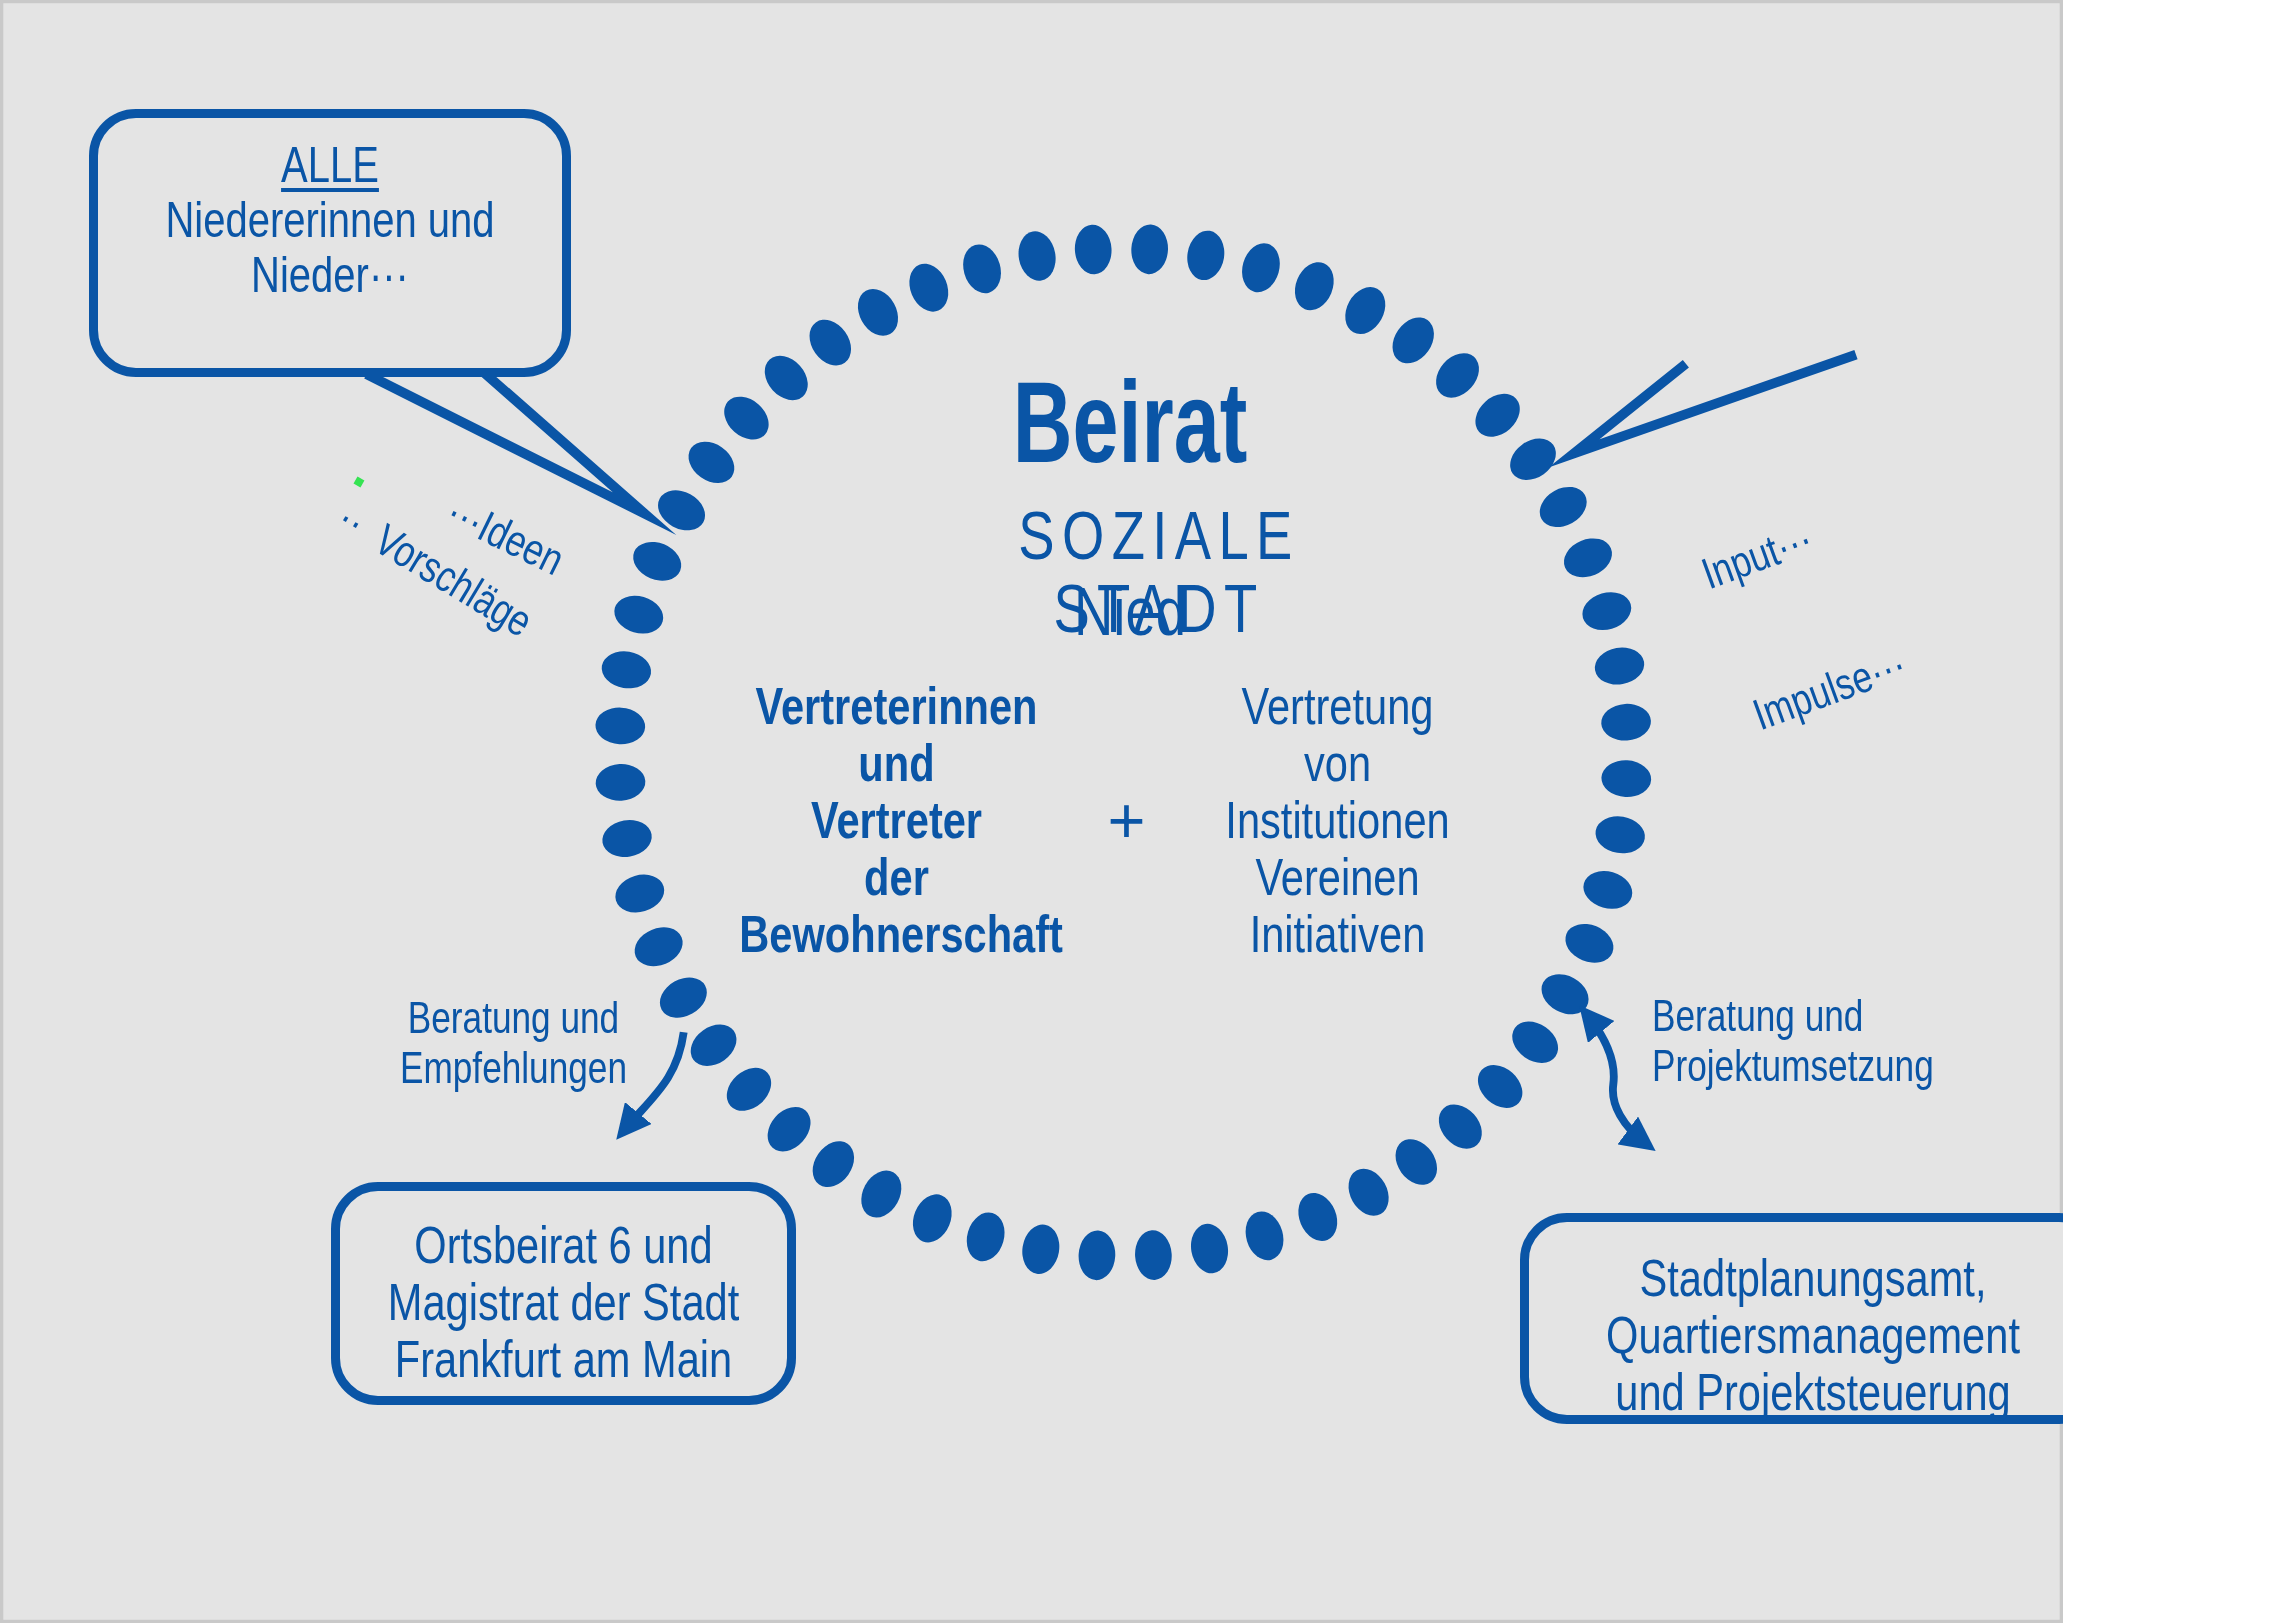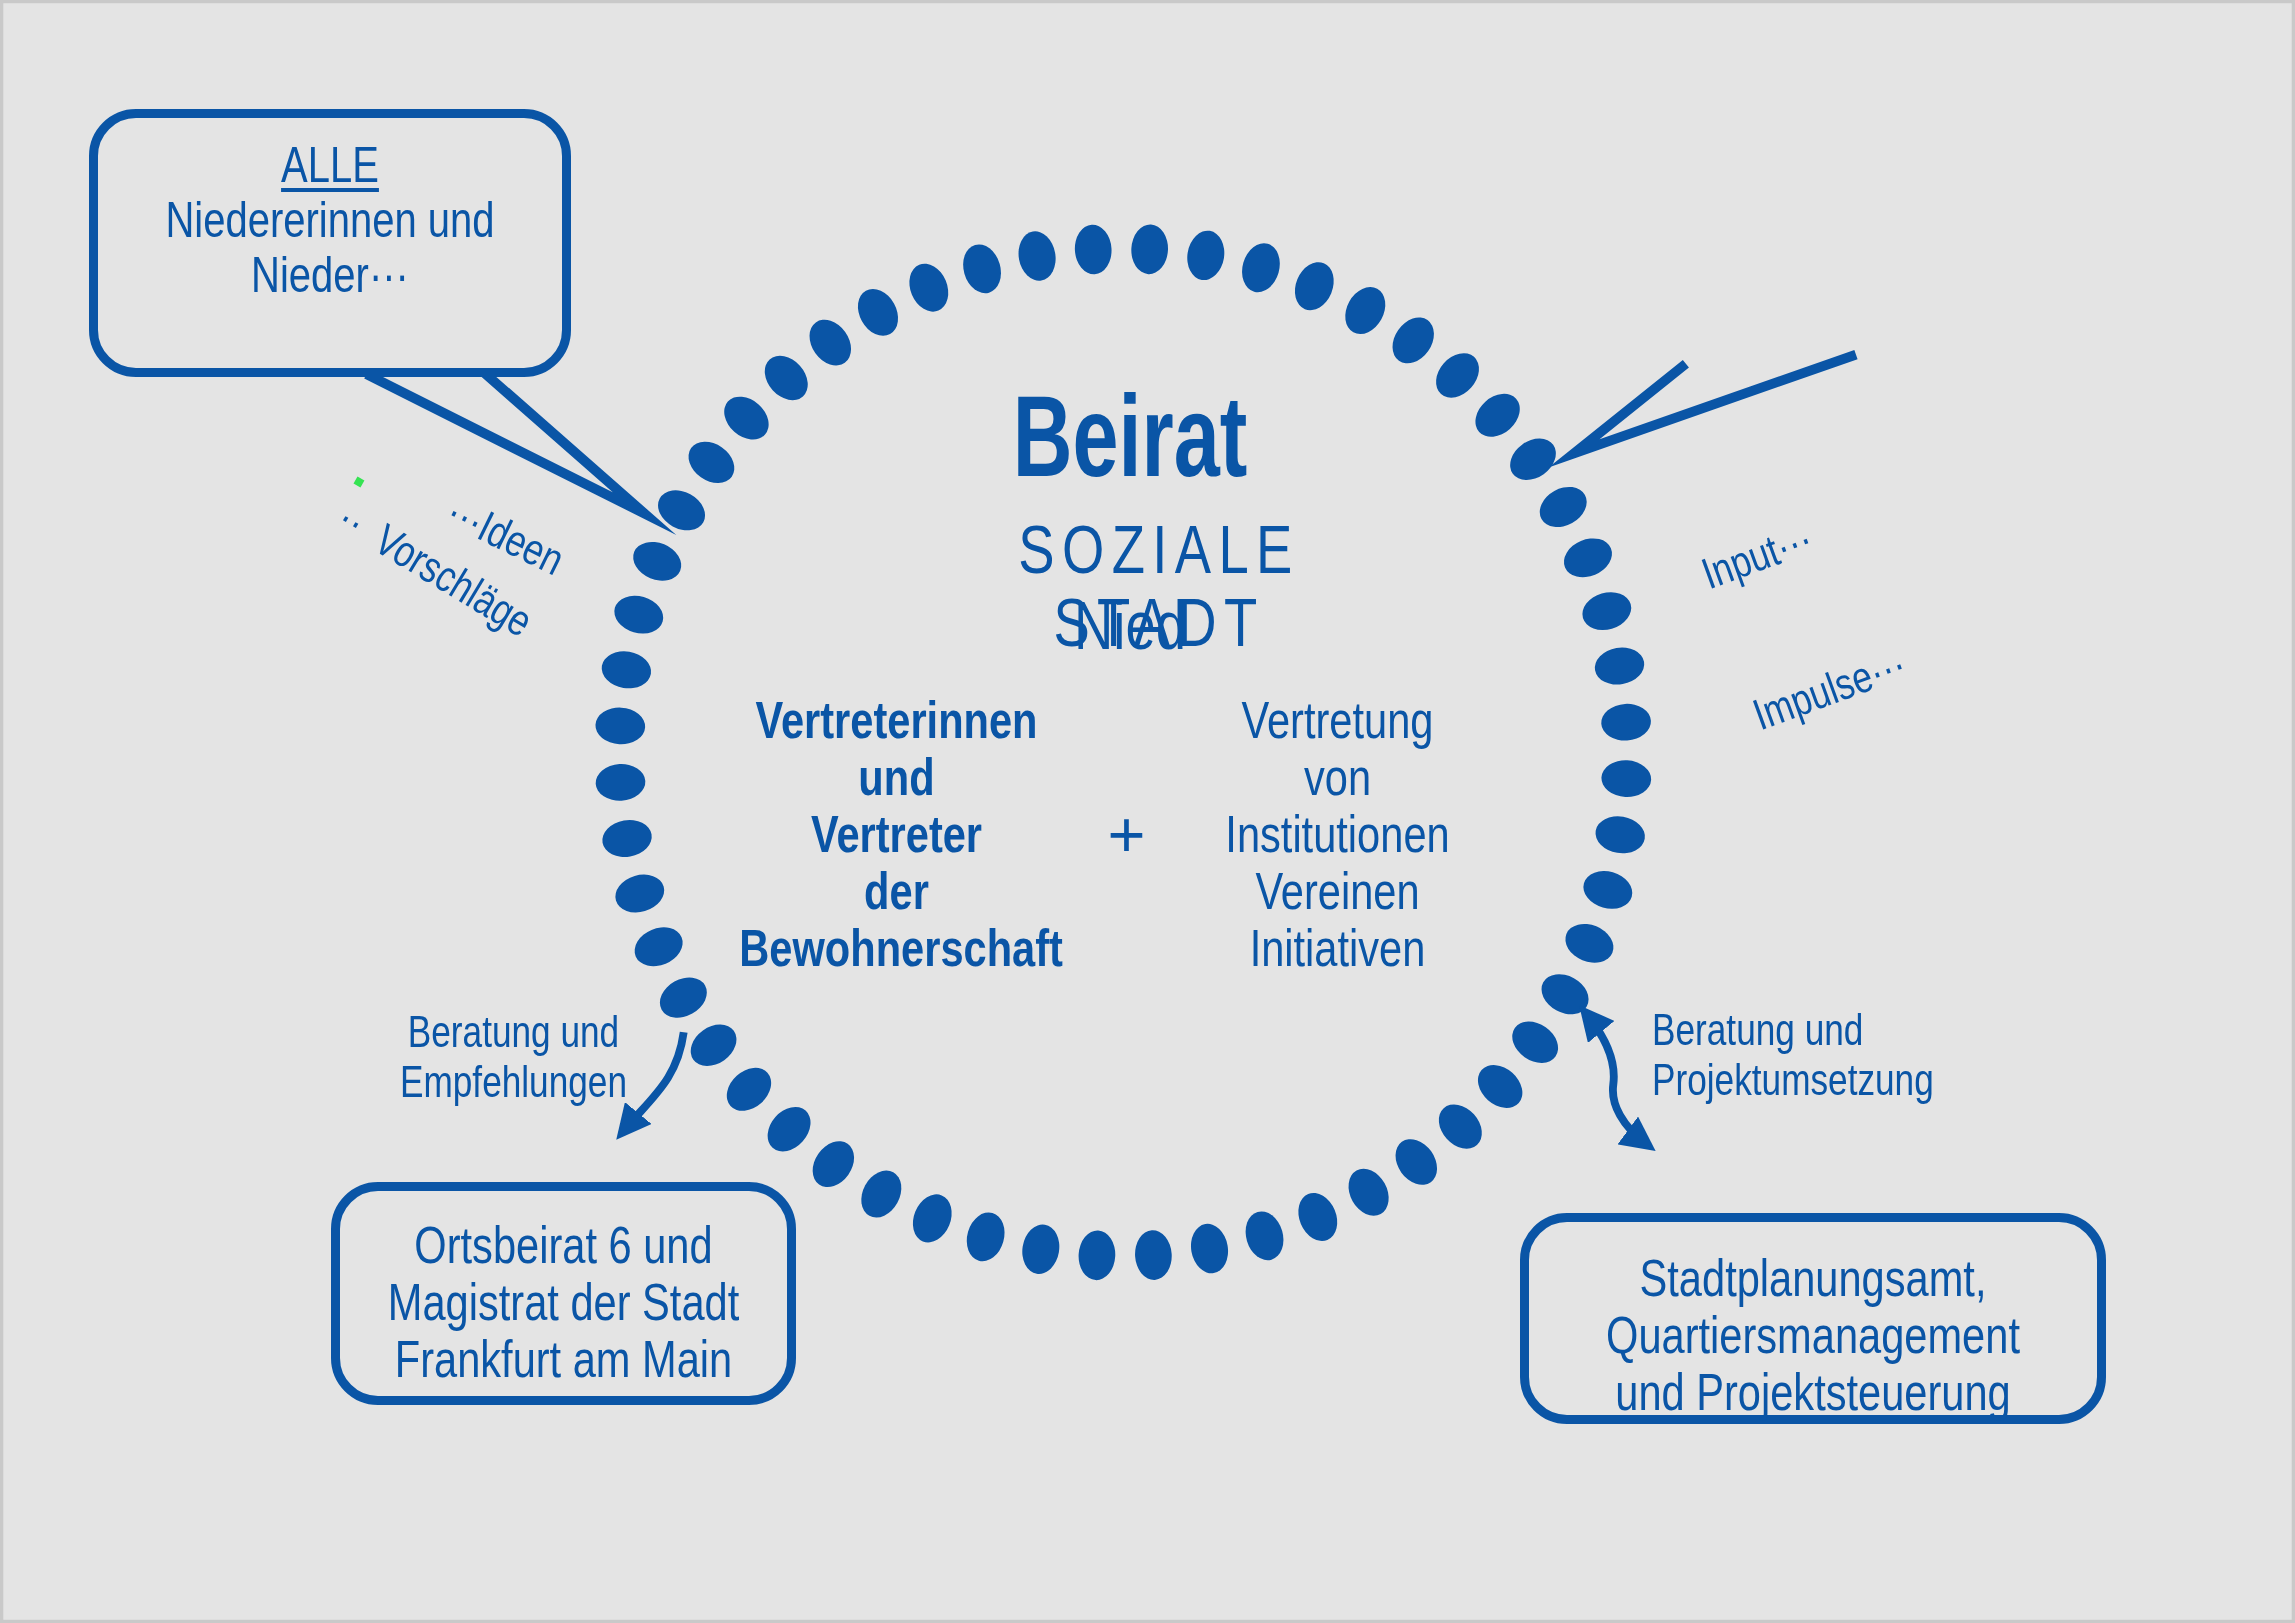--- a/index.html
+++ b/index.html
@@ -1,29 +1,29 @@
 <!DOCTYPE html>
 <html style="--accent: #0a55a6; --bg: #e4e4e4; --edge: #c9c9c9; --green: #35e352;font-size:10.5px"><head>
 <meta charset="utf-8">
 <style>
   html,body{margin:0;padding:0;background:#fff;}
   .canvas{
     position:relative;
-    width:2295px;height:1623px;
+    width:2063px;height:1623px;
     background:var(--bg,#e4e4e4);
     box-shadow:inset 0 0 0 3.3px var(--edge,#c9c9c9);
     font-family:"Liberation Sans",sans-serif;
     color:var(--accent,#0a55a6);
     overflow:hidden;
   }
   svg.layer{position:absolute;left:0;top:0;width:2295px;height:1623px;}
   svg .stroke{fill:none;stroke:var(--accent,#0a55a6);stroke-width:15;stroke-miterlimit:14;}
   svg .thin{stroke-width:12;}
   svg #ring ellipse, svg marker path{fill:var(--accent,#0a55a6);}
-  .abs{position:absolute;margin-top:14px;}
+  .abs{position:absolute;}
   .cond{transform:scaleX(0.8);transform-origin:50% 0;}
   .condL{transform-origin:0 0;}
   .tc{text-align:center;}
   .bubble{
     position:absolute;
     border:9.8px solid var(--accent,#0a55a6);
     border-radius:47px;
     box-sizing:border-box;
     background:var(--bg,#e4e4e4);
   }

